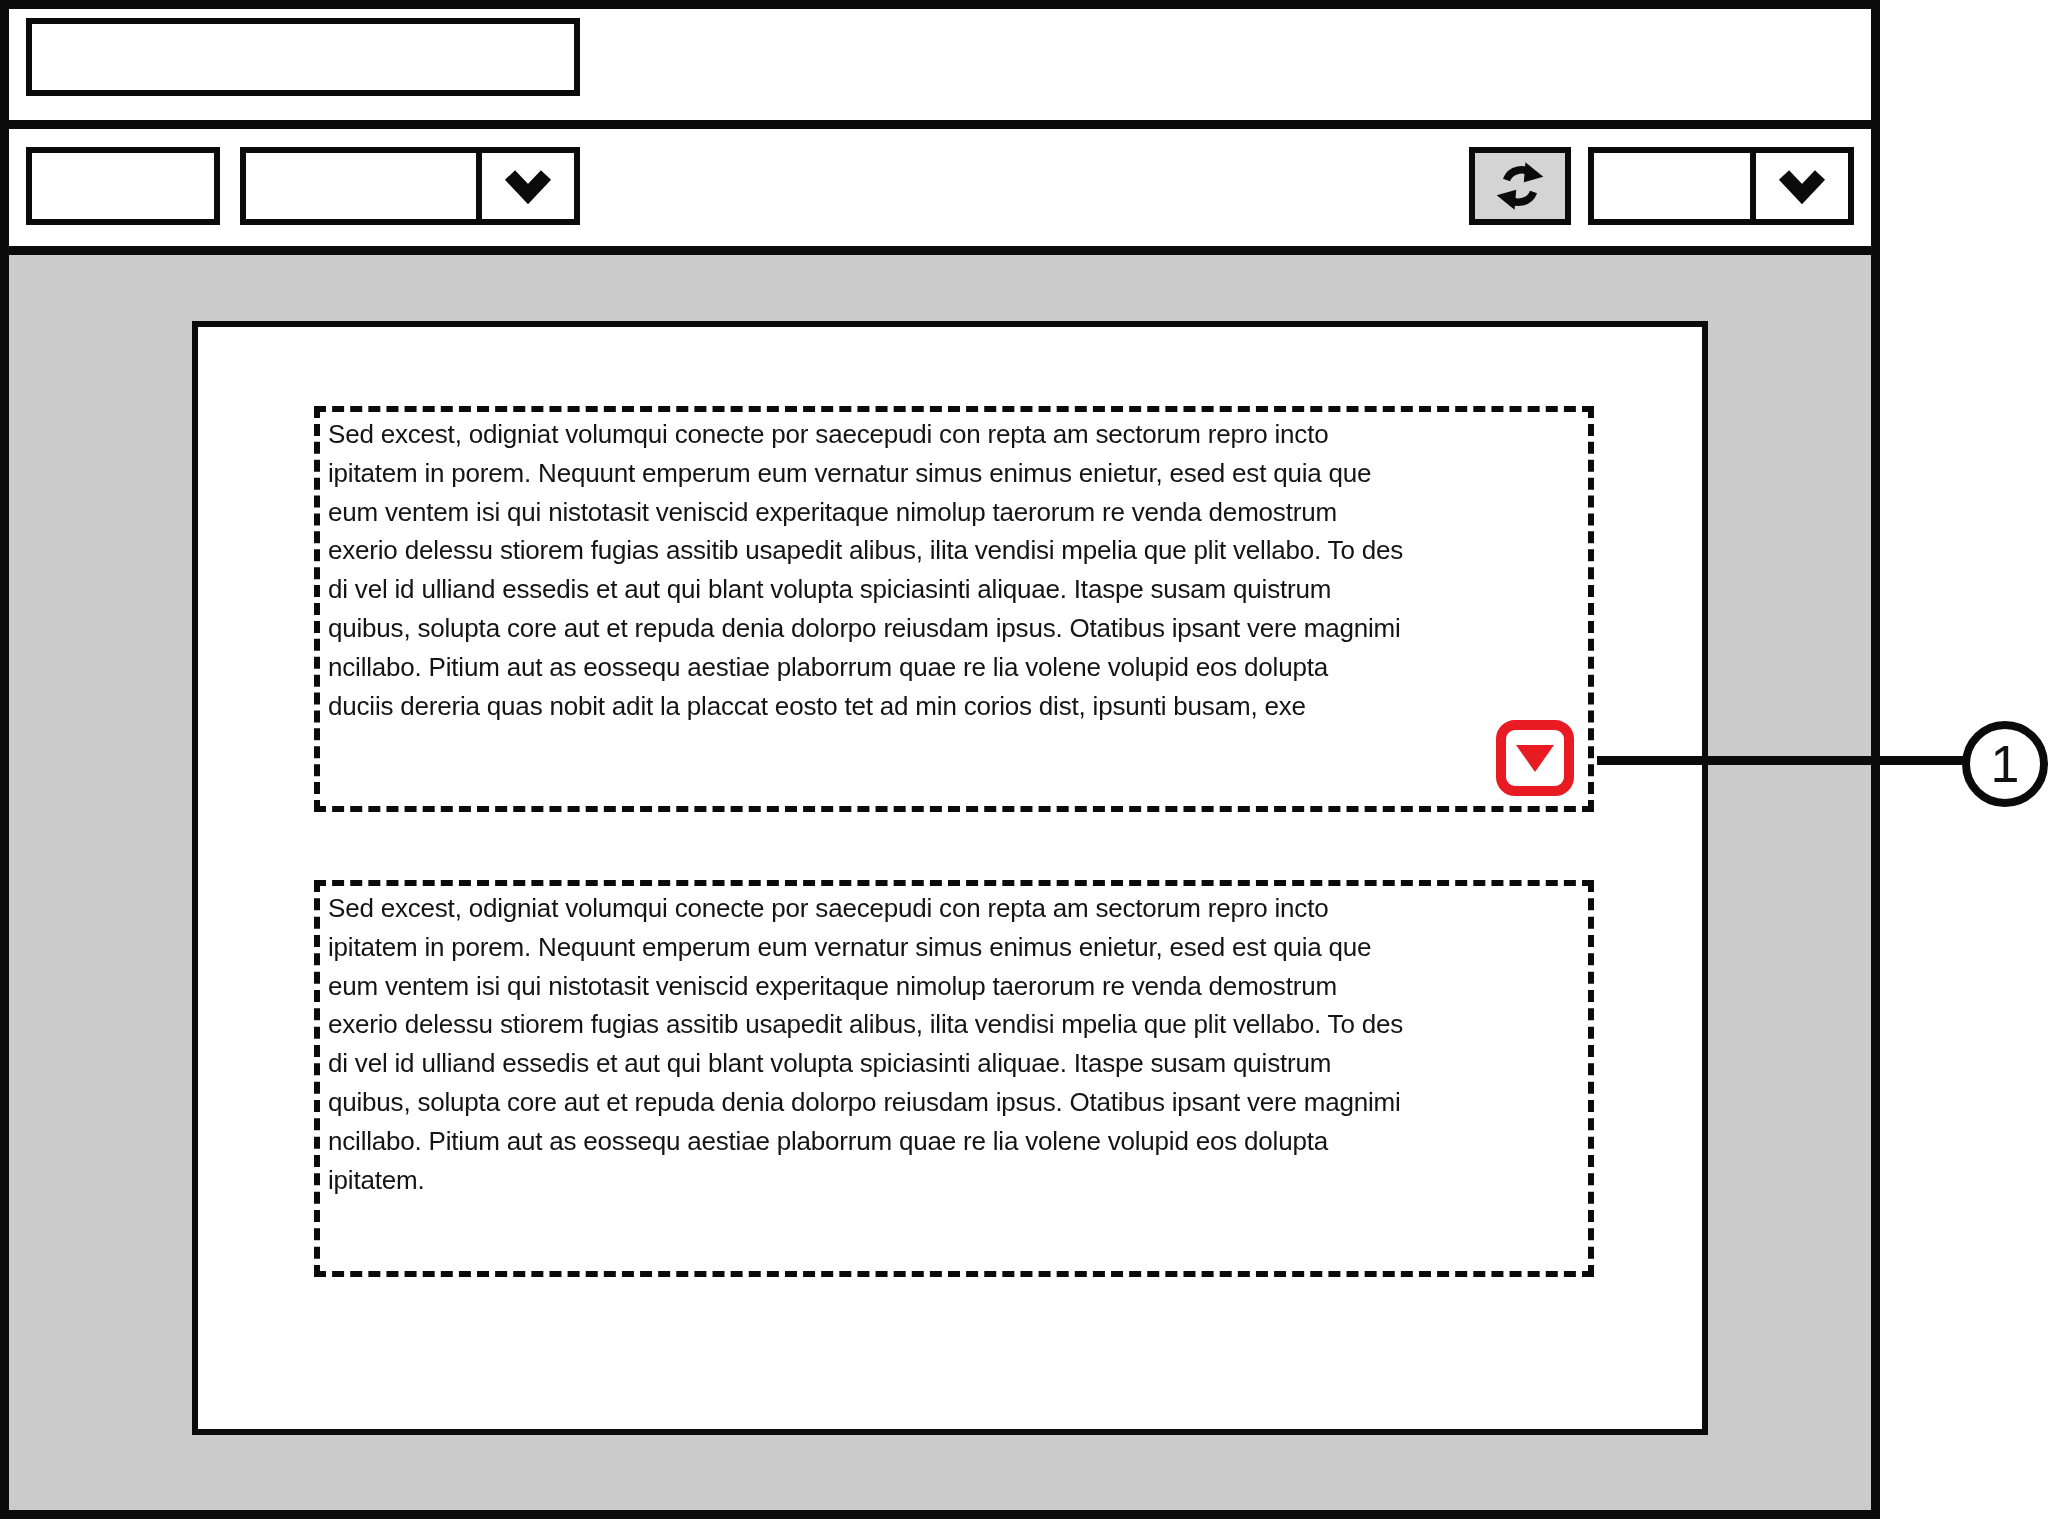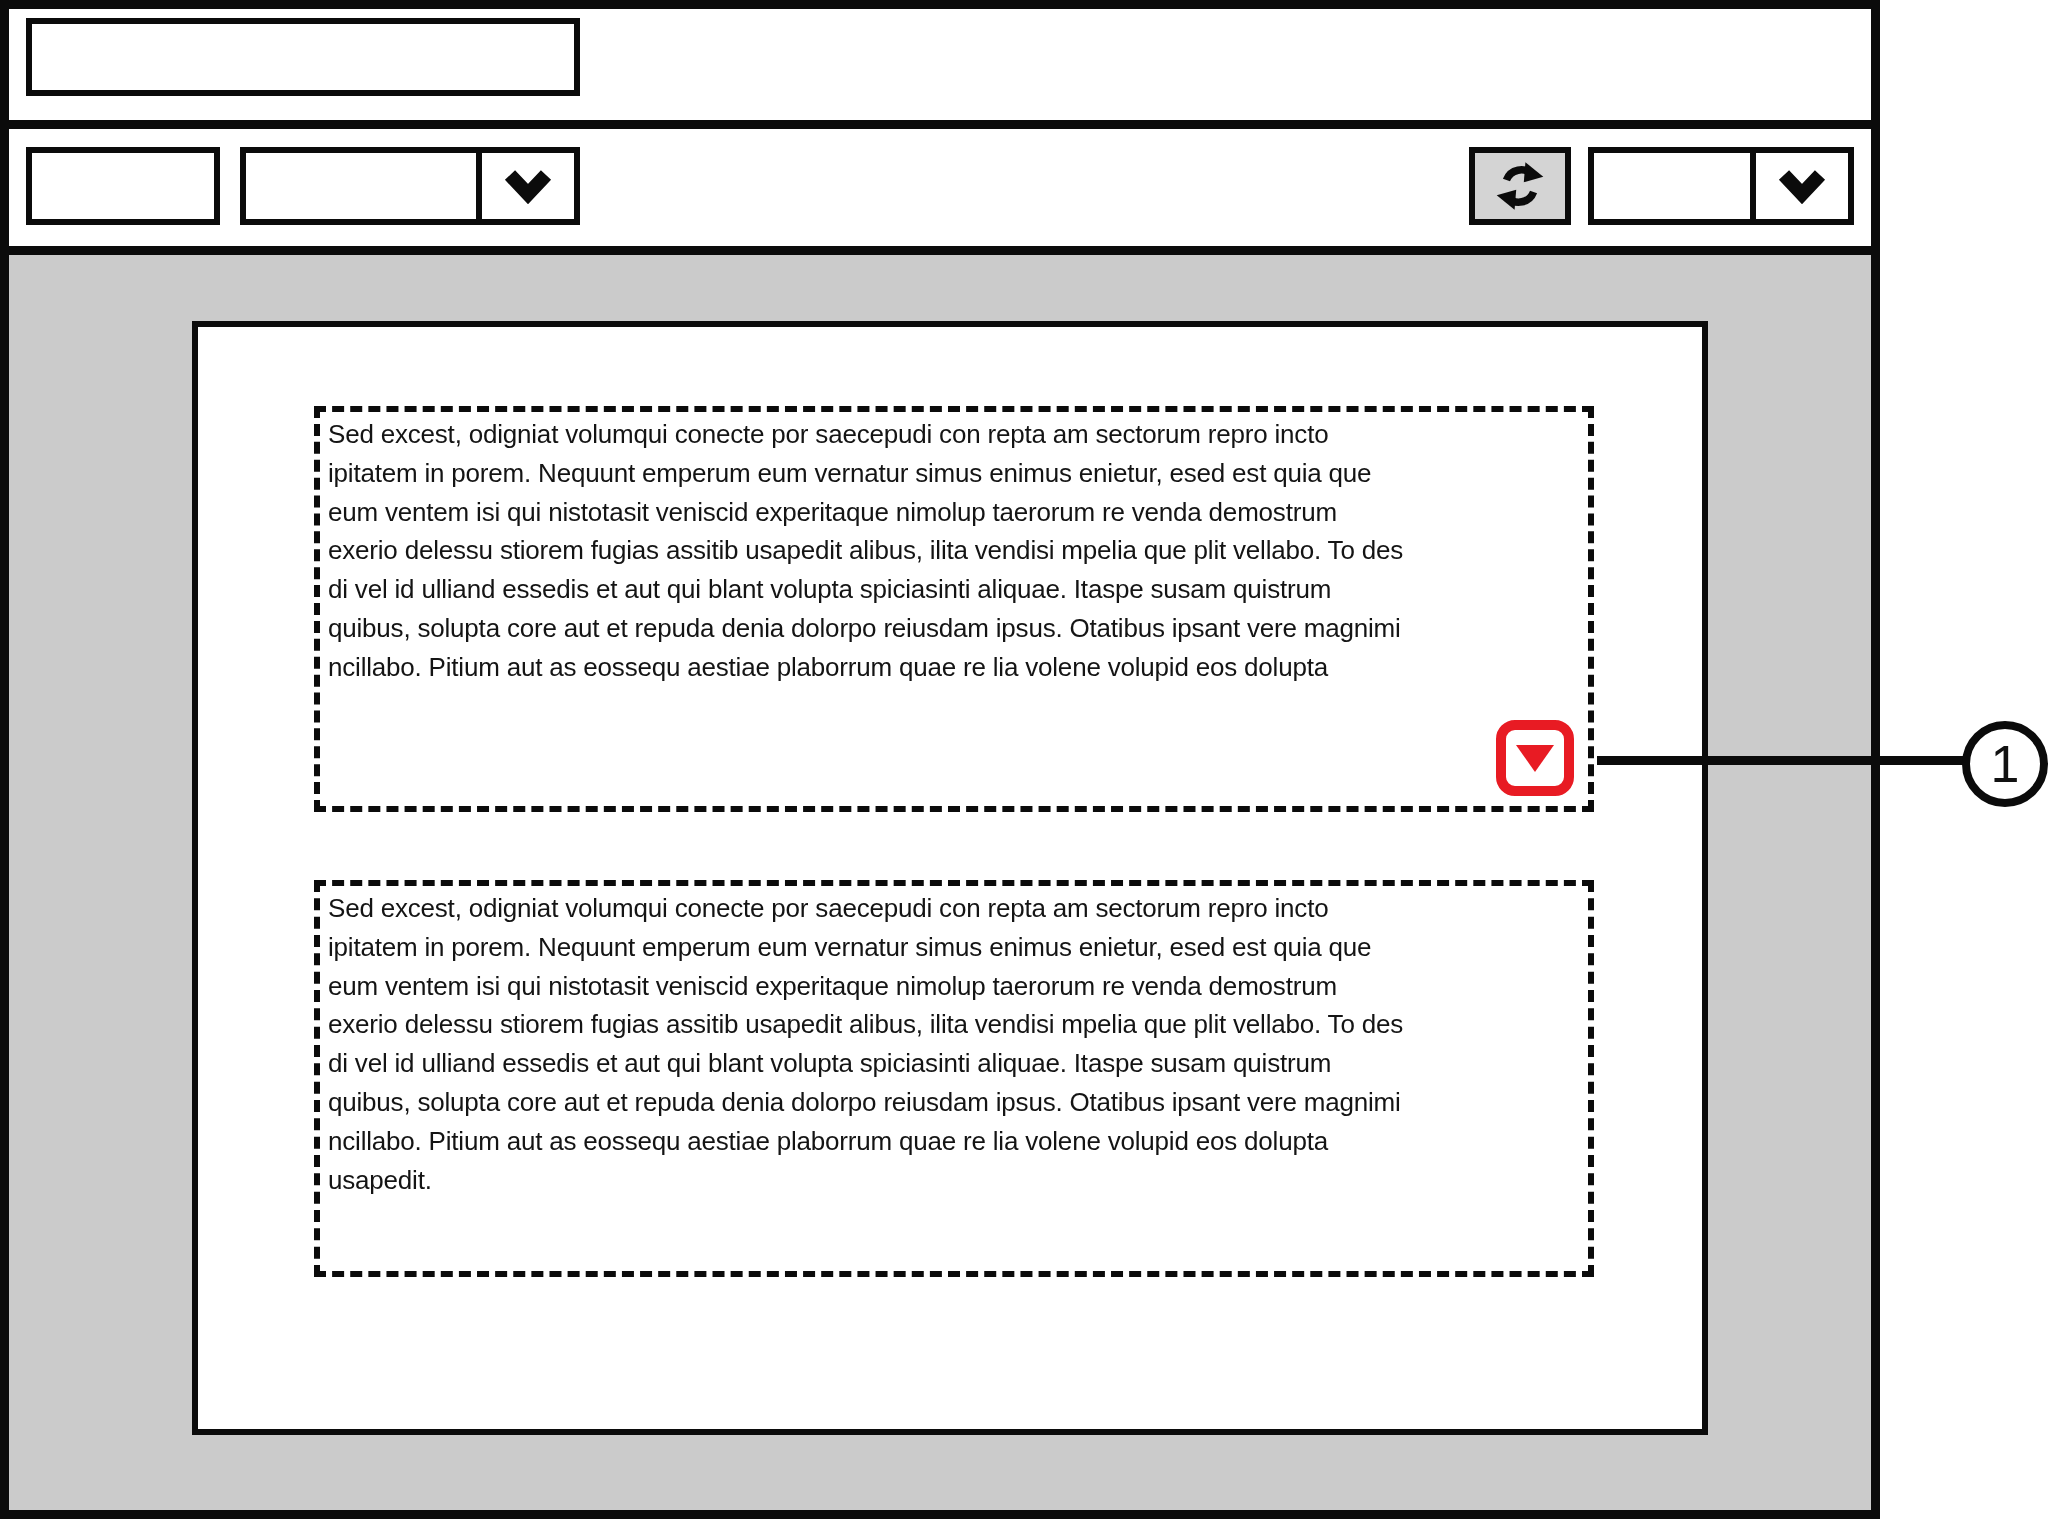--- a/index.html
+++ b/index.html
@@ -123,36 +123,37 @@
 
         <div class="text-block block-1">
           <div class="block-text">
             <div class="tline">Sed excest, odigniat volumqui conecte por saecepudi con repta am sectorum repro incto</div>
             <div class="tline">ipitatem in porem. Nequunt emperum eum vernatur simus enimus enietur, esed est quia que</div>
             <div class="tline">eum ventem isi qui nistotasit veniscid experitaque nimolup taerorum re venda demostrum</div>
             <div class="tline">exerio delessu stiorem fugias assitib usapedit alibus, ilita vendisi mpelia que plit vellabo. To des</div>
             <div class="tline">di vel id ulliand essedis et aut qui blant volupta spiciasinti aliquae. Itaspe susam quistrum</div>
             <div class="tline">quibus, solupta core aut et repuda denia dolorpo reiusdam ipsus. Otatibus ipsant vere magnimi</div>
             <div class="tline">ncillabo. Pitium aut as eossequ aestiae plaborrum quae re lia volene volupid eos dolupta</div>
+            <div class="tline">duciis dereria quas nobit adit la placcat eosto tet ad min corios dist, ipsunti busam, exe</div>
           </div>
           <div class="marker-btn">
             <span class="tri-down"></span>
           </div>
         </div>
 
         <div class="text-block block-2">
           <div class="block-text">
             <div class="tline">Sed excest, odigniat volumqui conecte por saecepudi con repta am sectorum repro incto</div>
             <div class="tline">ipitatem in porem. Nequunt emperum eum vernatur simus enimus enietur, esed est quia que</div>
             <div class="tline">eum ventem isi qui nistotasit veniscid experitaque nimolup taerorum re venda demostrum</div>
             <div class="tline">exerio delessu stiorem fugias assitib usapedit alibus, ilita vendisi mpelia que plit vellabo. To des</div>
             <div class="tline">di vel id ulliand essedis et aut qui blant volupta spiciasinti aliquae. Itaspe susam quistrum</div>
             <div class="tline">quibus, solupta core aut et repuda denia dolorpo reiusdam ipsus. Otatibus ipsant vere magnimi</div>
             <div class="tline">ncillabo. Pitium aut as eossequ aestiae plaborrum quae re lia volene volupid eos dolupta</div>
-            <div class="tline">usapedit.</div>
+            <div class="tline">ipitatem.</div>
           </div>
         </div>
 
       </div>
     </div>
   </div>
 
   <div class="callout-line"></div>
   <div class="callout-badge">
     <span>1</span>

